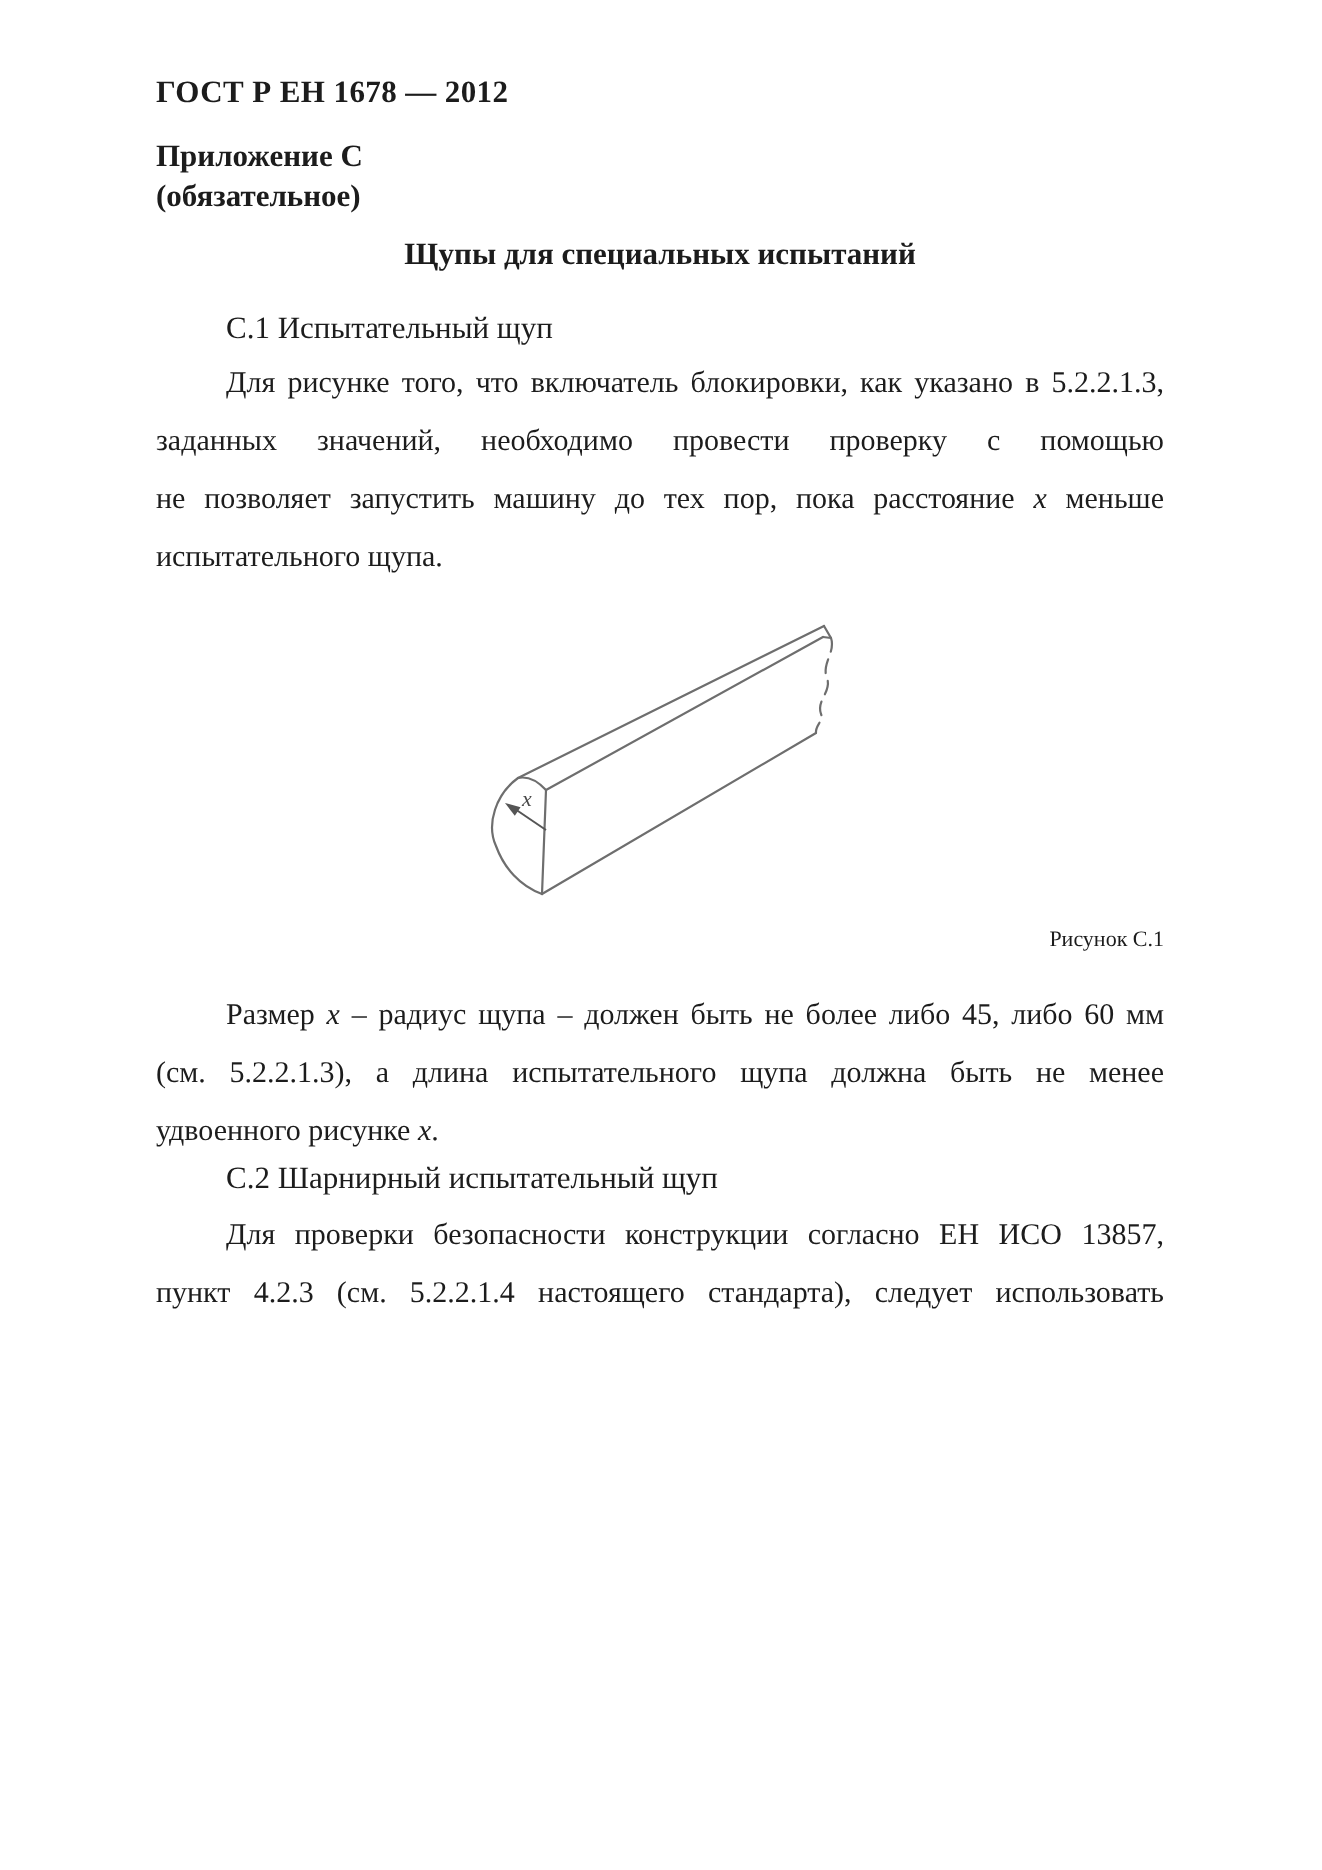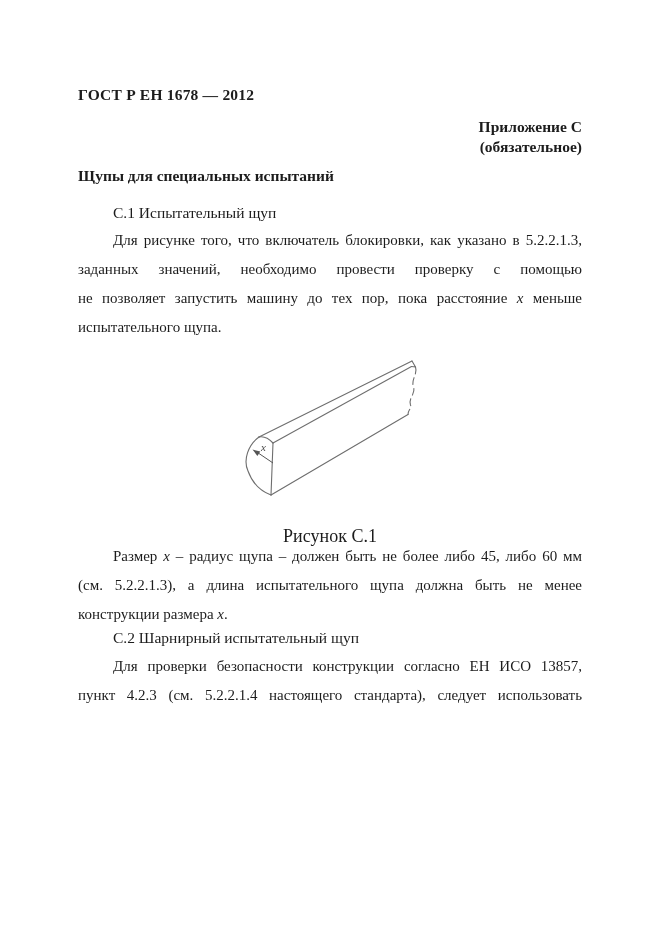--- a/index.html
+++ b/index.html
@@ -1,36 +1,35 @@
 <!DOCTYPE html>
 <html><head>
 <meta charset="utf-8">
 <style>
   html,body{margin:0;padding:0;background:#ffffff;}
   .page{
     position:relative;width:661px;height:701px;background:#ffffff;
     font-family:"Liberation Serif","DejaVu Serif",serif;color:#1c1c1c;
     overflow:hidden;
-    margin-top:48px;
   }
   .doc-header{position:absolute;top:38px;left:78px;font-weight:bold;font-size:15.5px;letter-spacing:.2px;}
-  .annex-title{position:absolute;top:69px;left:78px;width:504px;text-align:right;font-weight:bold;font-size:15.5px;line-height:19.5px;}
-  .subject{position:absolute;top:119px;left:78px;width:504px;text-align:left;font-weight:bold;font-size:15.5px;}
+  .annex-title{position:absolute;top:69px;left:78px;width:504px;text-align:left;font-weight:bold;font-size:15.5px;line-height:19.5px;}
+  .subject{position:absolute;top:119px;left:78px;width:504px;text-align:center;font-weight:bold;font-size:15.5px;}
   .sec-h{position:absolute;left:113px;font-weight:normal;font-size:15.5px;}
   #c1-heading{top:156px;}
   #c2-heading{top:581px;}
   .para{position:absolute;left:78px;width:504px;font-size:15px;line-height:29px;}
   #para-1{top:178px;}
   #para-2{top:494px;}
   #para-3{top:604px;}
   .ln{height:29px;overflow:hidden;}
   .jst{text-align:justify;text-align-last:justify;}
   .ind{padding-left:35px;}
   .var{font-style:italic;}
-  .caption{position:absolute;top:478px;left:78px;width:504px;text-align:center;font-size:18px;}
+  .caption{position:absolute;top:464px;left:78px;width:504px;text-align:right;font-size:11px;}
   .fig{position:absolute;top:300px;left:244px;}
   .fig-label{font-family:"Liberation Serif","DejaVu Serif",serif;font-style:italic;font-size:11px;fill:#4a4a4a;}
   .pageno{position:absolute;top:872px;left:78px;font-size:12px;}
 </style>
 </head>
 <body>
 
 <div class="page">
 
   <div class="doc-header">ГОСТ Р ЕН 1678 — 2012</div>
@@ -67,21 +66,21 @@
       <polygon points="8.5,101.5 16.3,103.6 13.4,107.9" fill="#555555"></polygon>
       <text class="fig-label" x="17" y="103">x</text>
     </g>
   </svg>
 
   <div class="caption">Рисунок С.1</div>
 
   <div class="para" id="para-2">
     <div class="ln jst ind"><span>Размер</span> <span class="var">x</span> <span>– радиус щупа – должен быть не более либо 45, либо 60 мм</span></div>
     <div class="ln jst">(см. 5.2.2.1.3), а длина испытательного щупа должна быть не менее</div>
-    <div class="ln"><span>конструкции размера</span> <span class="var">x</span><span>.</span></div>
+    <div class="ln"><span>удвоенного рисунке</span> <span class="var">x</span><span>.</span></div>
   </div>
 
   <div class="sec-h" id="c2-heading">С.2  Шарнирный испытательный щуп</div>
 
   <div class="para" id="para-3">
     <div class="ln jst ind">Для проверки безопасности конструкции согласно ЕН ИСО 13857,</div>
     <div class="ln jst">пункт 4.2.3 (см. 5.2.2.1.4 настоящего стандарта), следует использовать</div>
   </div>
 
   <div class="pageno">48</div>

